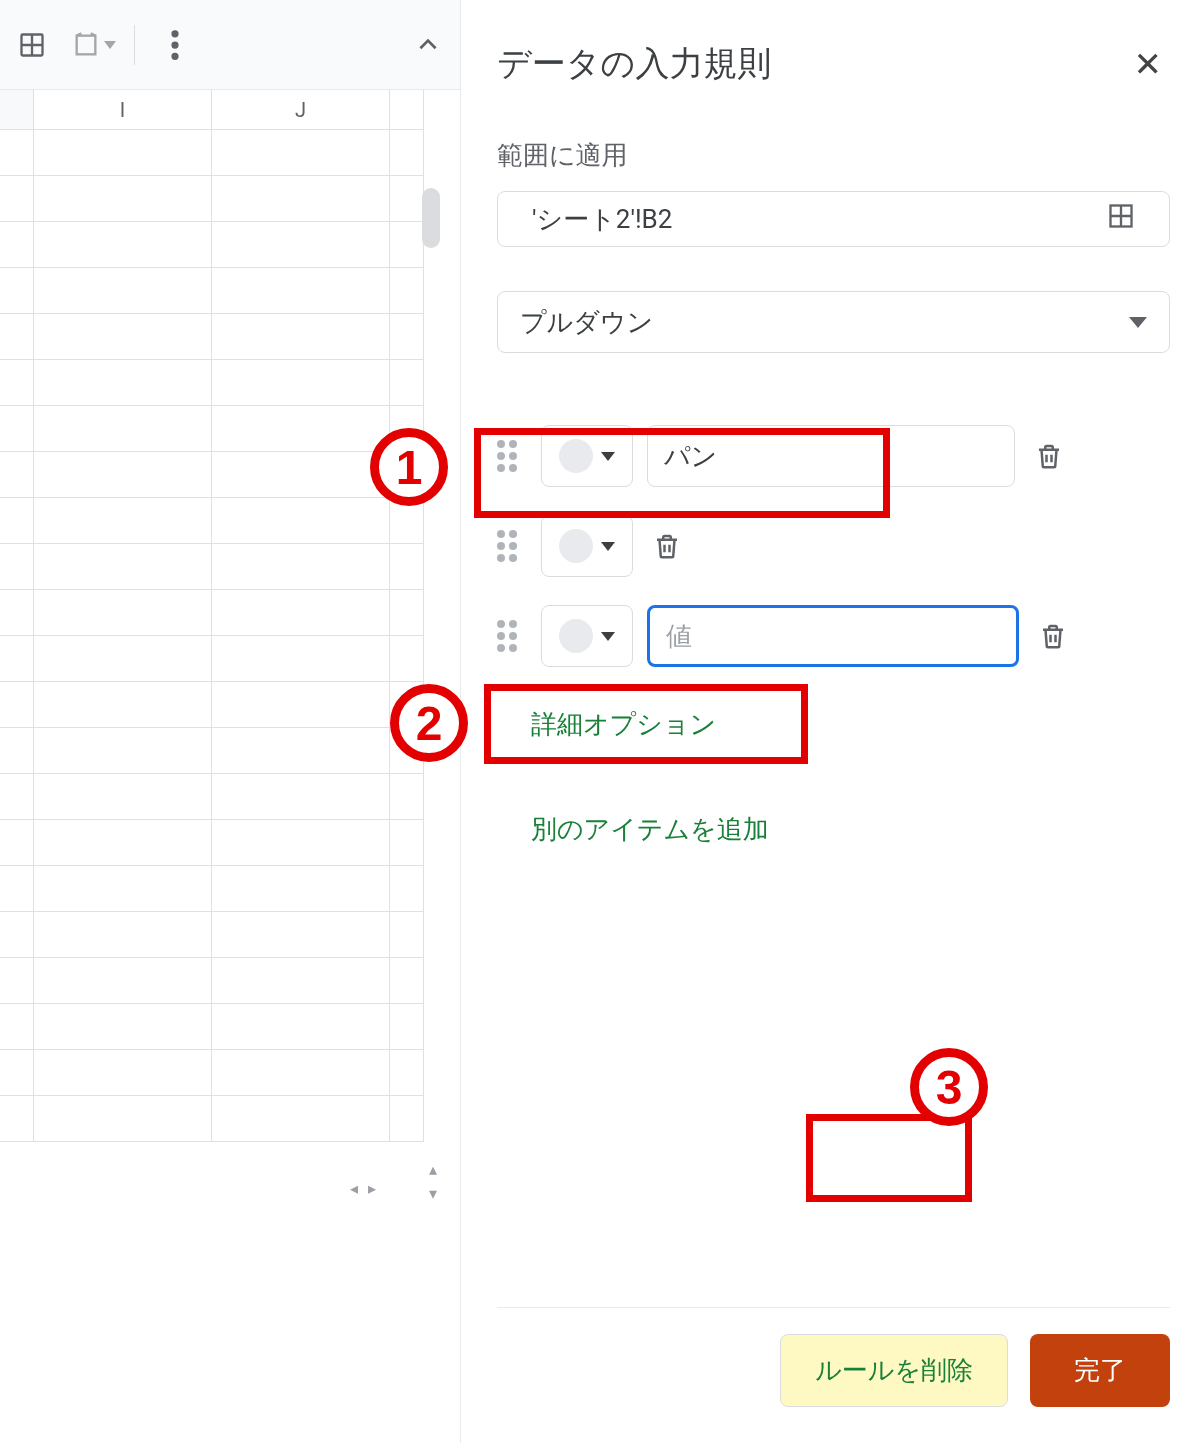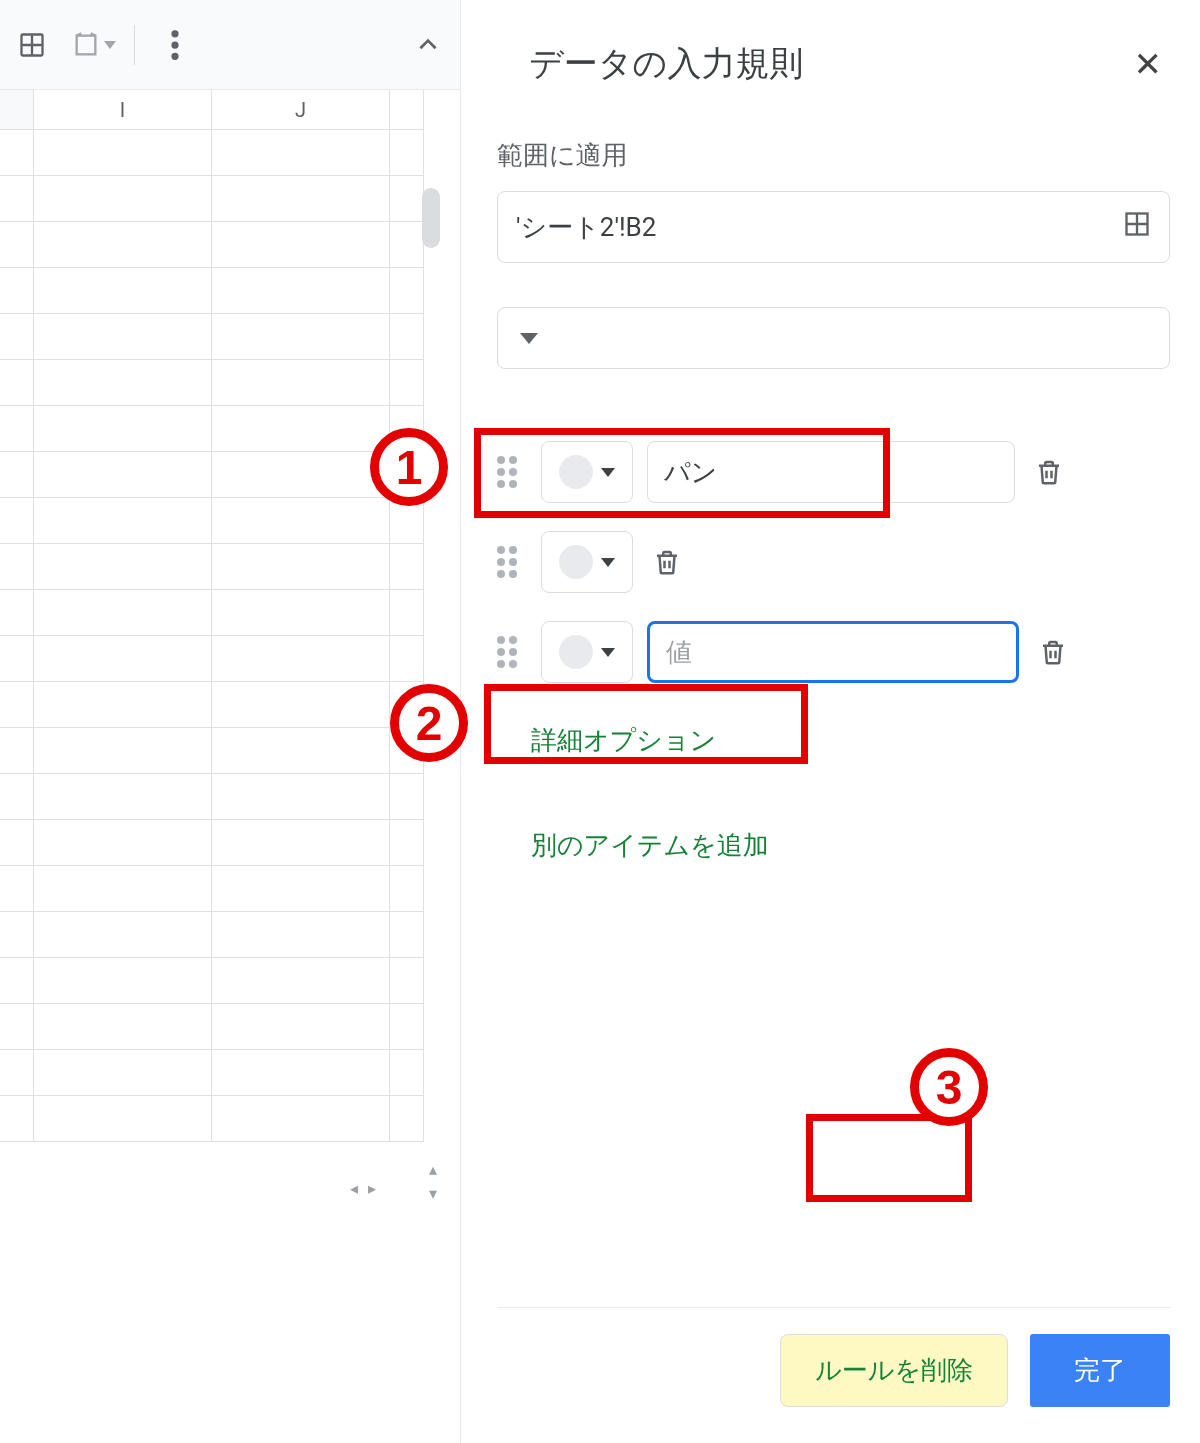--- a/index.html
+++ b/index.html
@@ -88,28 +88,28 @@
     height: 100%;
     border-left: 1px solid #e8eaed;
     background:#fff;
     padding: 40px 30px 0 36px;
     display:flex; flex-direction:column;
   }
   .panel-header {
     display:flex; align-items:center; justify-content:space-between;
     margin-bottom: 50px;
   }
-  .panel-title { font-size: 34px; color:#3c4043;margin-left:32px; }
+  .panel-title { font-size: 34px; color:#3c4043; }
   .close-x { font-size: 34px; color:#444; cursor:pointer; padding:4px 8px;}
   .section-label { font-size: 26px; color:#5f6368; margin-bottom: 18px; }
   .field-box {
     border:1px solid #dadce0; border-radius:8px;
-    height:72px;
+    height:56px;
     display:flex; align-items:center;
-    padding: 0 18px;
+    padding: 0 34px;
     font-size: 26px;
     color:#3c4043;
     background:#fff;
     margin-bottom: 44px;
   }
   .field-box .inner-text { flex:1; }
   .select-box {
     border:1px solid #dadce0; border-radius:8px;
     height:62px;
     display:flex; align-items:center;
@@ -183,22 +183,22 @@
     position:relative;
   }
   .btn-secondary {
     border:1px solid #dadce0; border-radius:8px;
     background:#fef9c3; color:#188038;
     font-size:26px; padding: 18px 34px;
     cursor:pointer;
     font-family:inherit;
   }
   .btn-primary {
-    border:none; border-radius:3px;
-    background:#3b82f6; color:#fff;
+    border:none; border-radius:8px;
+    background:#c2410c; color:#fff;
     font-size:26px; padding: 18px 44px;
     cursor:pointer;
     font-family:inherit;
   }
 
   
   .ann-circle {
     position:absolute;
     width:78px;height:78px;border:9px solid #e30000;border-radius:50%;
     display:flex;align-items:center;justify-content:center;
@@ -418,20 +418,21 @@
     <span class="inner-text">'シート2'!B2</span>
     <span class="grid-select-icon">
       <svg width="28" height="28" viewBox="0 0 24 24" fill="none" stroke-width="2">
           <rect x="3" y="3" width="18" height="18"></rect>
           <path d="M3 12h18M12 3v18"></path>
         </svg>
     </span>
   </div>
 
   <div class="select-box">
+    <span class="sel-text">プルダウン</span>
     <span class="select-caret"></span>
   </div>
 
   <div class="items-area">
 
     <div class="item-row">
       <div class="drag-handle">
         <span></span>
           <span></span>
           <span></span>

